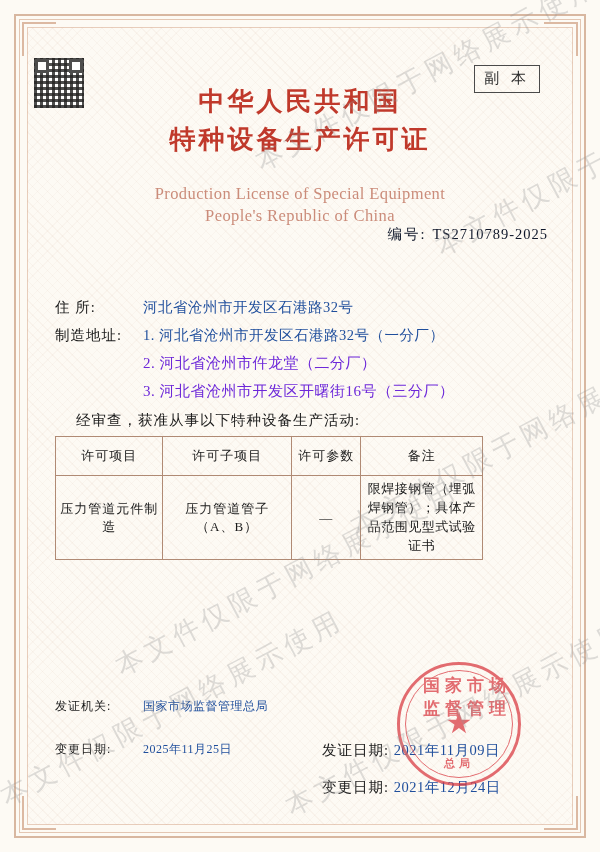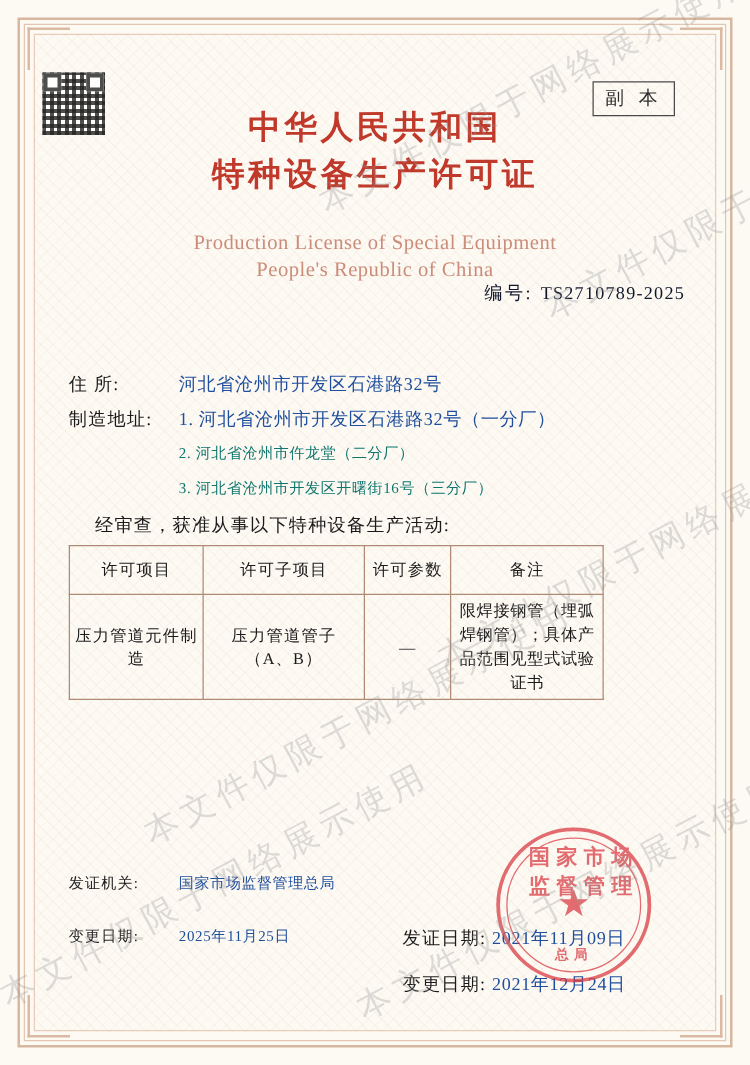--- a/index.html
+++ b/index.html
@@ -159,22 +159,22 @@
     width: 88px;
     letter-spacing: 1px;
   }
   .field .val {
     color: #1f4e9c;
     letter-spacing: 0.5px;
   }
   .sub-line {
     position: absolute;
     left: 143px;
-    font-size: 12px;
-    color: #0f766e;
+    font-size: 15px;
+    color: #6d28d9;
     white-space: nowrap;
     letter-spacing: 0.5px;
   }
 
   .statement {
     position: absolute;
     left: 76px;
     top: 411px;
     font-size: 14.5px;
     color: #1a1a1a;

